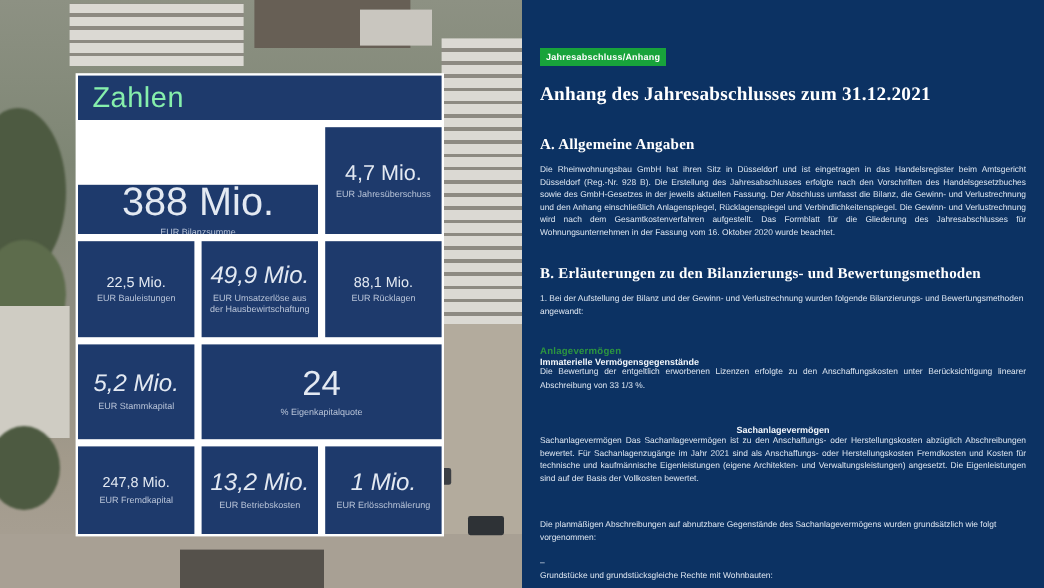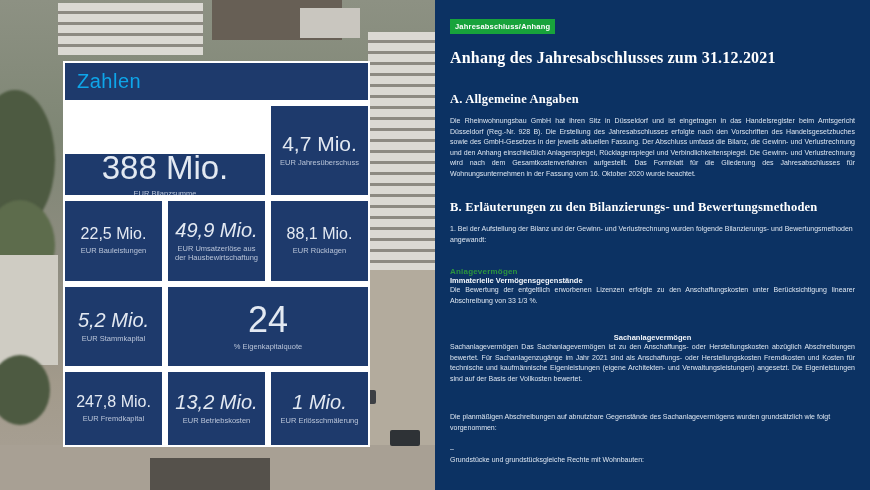--- a/index.html
+++ b/index.html
@@ -20,32 +20,32 @@
   .road { background:#9c988e; }
   .speck { background:#3c3f44; border-radius:2px; }
 
   .kpi-grid { position:absolute; left:63px; top:61px; width:307px;
               background:#ffffff; padding:2px;
               display:grid; grid-template-columns:repeat(3,1fr);
               grid-template-rows:37px 89px 80px 79px 73px; gap:6px; }
   .tile { background:#1e3a6c; color:#e3e9f2; display:flex; flex-direction:column;
           align-items:center; justify-content:center; text-align:center; gap:3px; overflow:hidden; }
   .tile-header { grid-column:1/4; flex-direction:row; justify-content:flex-start; padding-left:12px; }
-  .tile-header .hdr { font-size:20px; font-weight:400; letter-spacing:0.5px; color:#0ea5e9; }
+  .tile-header .hdr { font-size:24px; font-weight:400; letter-spacing:0.5px; color:#86efac; }
   .span2a { grid-column:1/3;margin-top:48px; }
   .span2b { grid-column:2/4; }
   .val { font-weight:400; line-height:1.05; white-space:nowrap; }
-  .v34 { font-size:33px; }  .v30 { font-size:36px; }
-  .v22 { font-size:21px; }  .v21 { font-size:20px;font-style:italic; }
-  .v19 { font-size:16px; }
+  .v34 { font-size:33px; }  .v30 { font-size:29px; }
+  .v22 { font-size:18px; }  .v21 { font-size:20px;font-style:italic; }
+  .v19 { font-size:12px; }
   .lbl { font-size:7.5px; color:#b9c4d8; line-height:1.25; padding:0 6px; }
 
   
   .panel { position:absolute; left:435px; top:0; width:435px; height:490px;
-           background:#0c3263; color:#e8eef6; padding:15px 15px 0 15px; }
+           background:#0c3263; color:#e8eef6; padding:37px 15px 0 15px; }
   .tag { display:inline-block; background:#18a33b; color:#ffffff;
          font-size:7.5px; font-weight:bold; padding:3px 5px; letter-spacing:0.2px; }
   .title { margin-top:15px; font-family:"Liberation Serif", serif;
            font-size:16px; font-weight:bold; color:#ffffff; letter-spacing:0.2px; }
   .h-section { font-family:"Liberation Serif", serif; font-size:12.5px;
                font-weight:bold; color:#ffffff; letter-spacing:0.2px; }
   .mt-a { margin-top:25px; }
   .mt-b { margin-top:21px; }
   .body { font-size:7px; line-height:10.5px; text-align:justify; color:#dde6f1; }
   .body.mt { margin-top:9px; }

